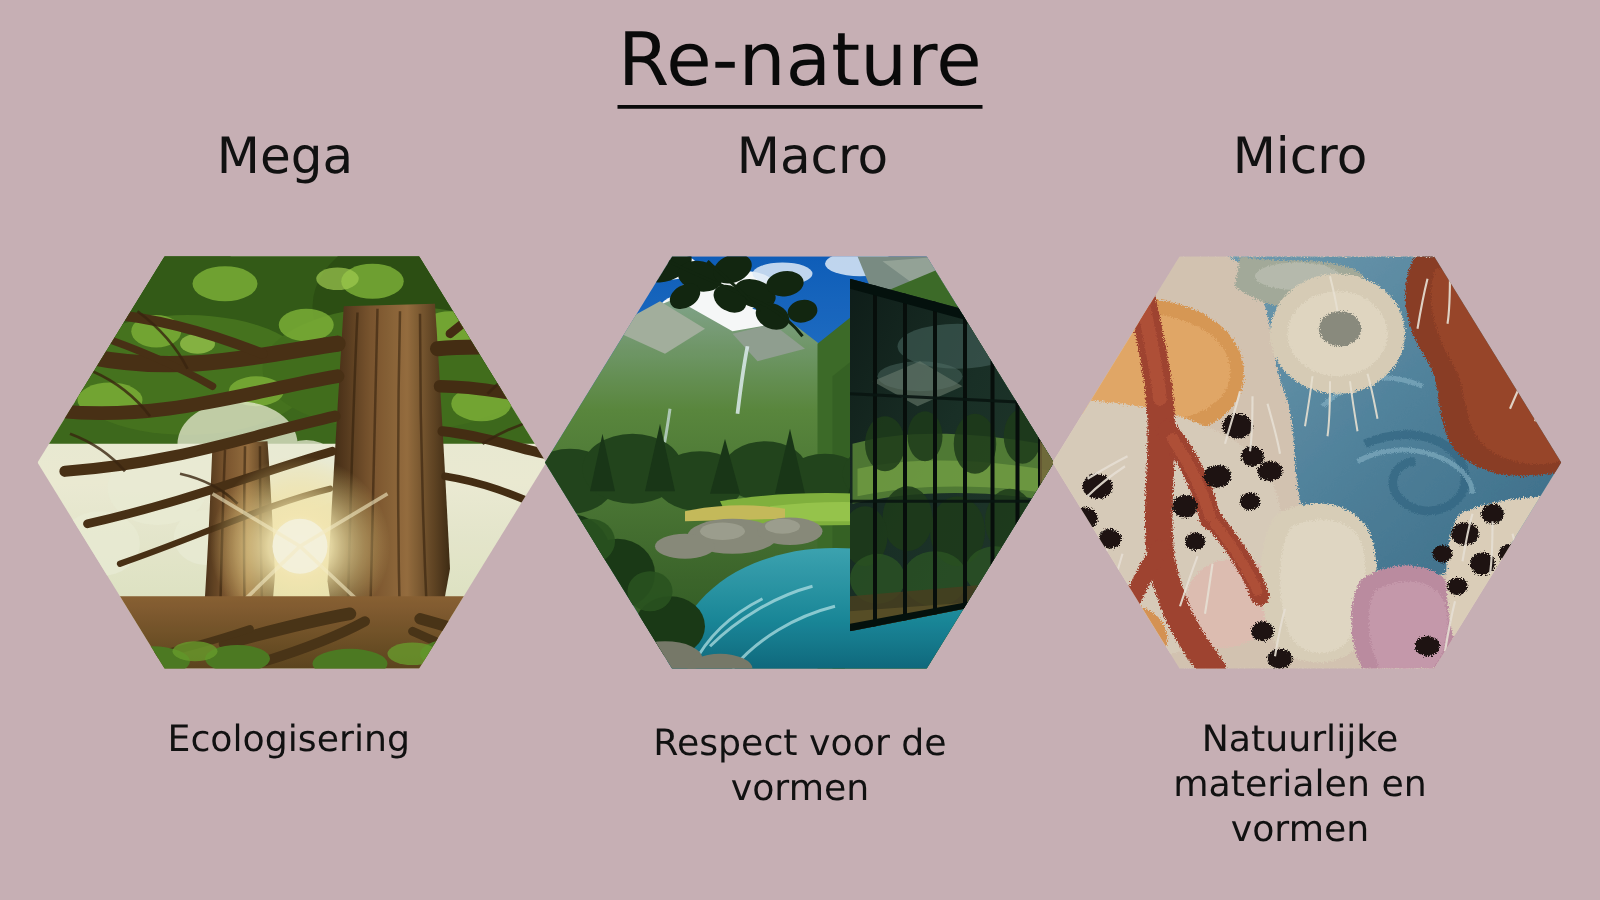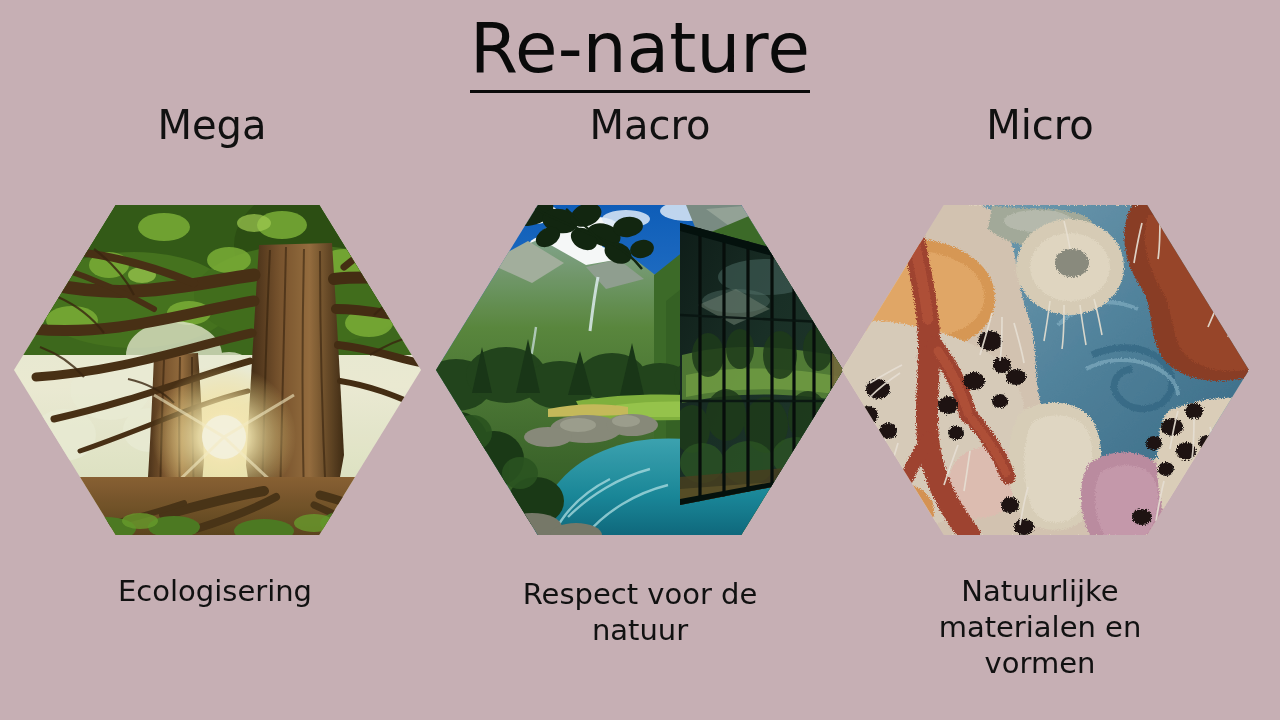--- a/index.html
+++ b/index.html
@@ -19,38 +19,38 @@
     background: #c6afb4;
   }
 
   
   #slide-title {
     position: absolute;
     top: 16px;
     left: 0;
     width: 1280px;
     text-align: center;
-    font-size: 69px;
+    font-size: 59px;
     line-height: 64px;
     font-weight: 400;
     color: #0a0a0a;
     letter-spacing: 0.2px;
   }
   #slide-title .ul {
     border-bottom: 3px solid #0a0a0a;
     padding-bottom: 2px;
   }
 
   
   .column {
     position: absolute;
     top: 0;
     height: 720px;
   }
-  #col-mega  { left: 0px;   width: 432px; text-decoration: underline; }
+  #col-mega  { left: 16px;   width: 432px; text-decoration: underline; }
   #col-macro { left: 424px; width: 432px; }
   #col-micro { left: 816px; width: 432px; }
 
   .col-heading {
     position: absolute;
     top: 100px;
     width: 100%;
     text-align: center;
     font-size: 40px;
     line-height: 50px;
@@ -433,21 +433,21 @@
             <path d="M244,294 L407,264 L407,276 L244,304 Z" fill="#05100c"></path>
           </g>
 
           <path d="M396,52 L407,56 L407,290 L396,292 Z" fill="#7a6a3c" opacity="0.85"></path>
 
           <rect x="0" y="0" width="407" height="330" fill="#0a2a3a" opacity="0.04"></rect>
         </g>
       </svg>
     </div>
 
-    <div class="caption">Respect voor de natuur</div>
+    <div class="caption">Respect voor de vormen</div>
   </div>
 
   <div class="column" id="col-micro">
 
     <div class="col-heading">Micro</div>
 
     <div class="hex-wrap">
       <svg viewBox="0 0 407 330" preserveAspectRatio="none">
         <defs>
           <clipPath id="hexClip3">

